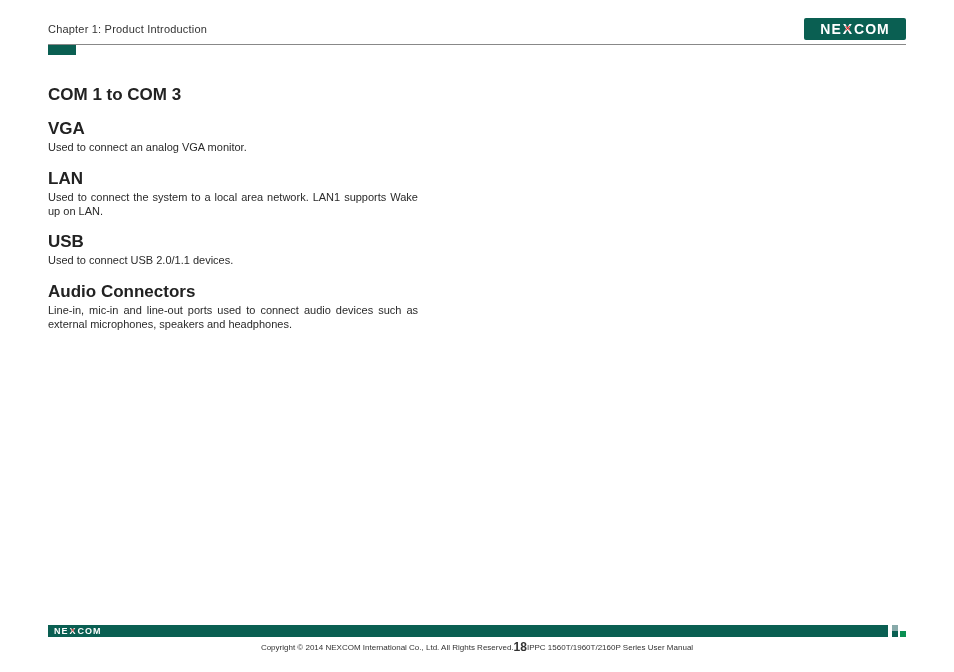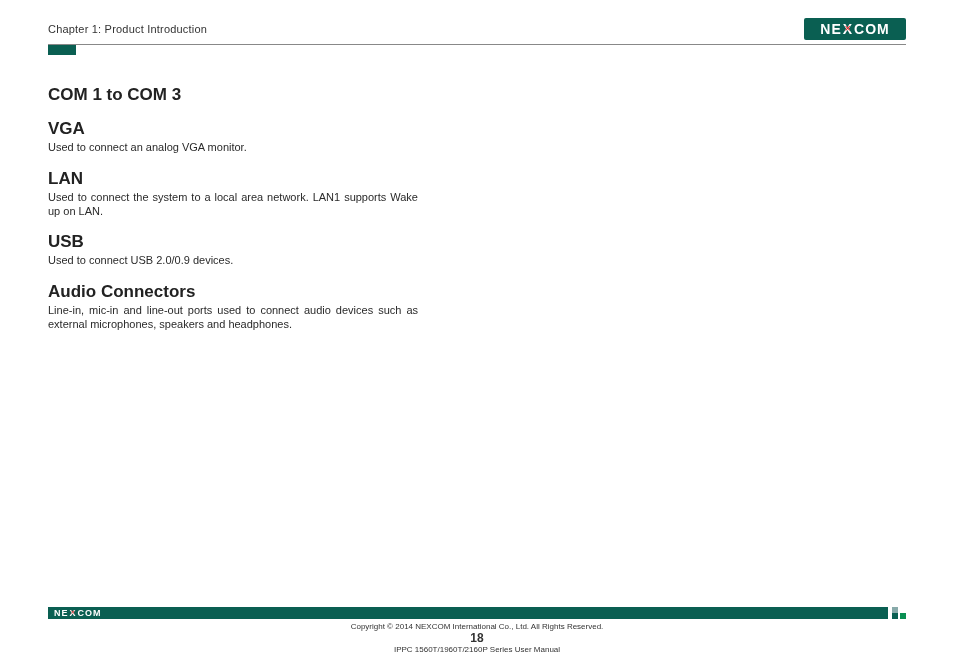--- a/index.html
+++ b/index.html
@@ -134,26 +134,25 @@
   .fblock.wht { width: 4px; background: #fff; }
   .foot-stack {
     display: flex;
     flex-direction: column;
     width: 6px;
   }
   .foot-stack .top { height:6px; background:#8aa; }
   .foot-stack .bot { height:6px; background:#0a5f52; }
   .footer-meta {
     display: flex;
-    justify-content: flex-start;
+    justify-content: center;
     align-items: center;
     font-size: 8px;
     color: #333;
     margin-top: 3px;
-    flex-direction: column;
   }
   .page-num {
     font-size: 12px;
     font-weight: 700;
   }
 </style>
 </head>
 <body>
 
 <div class="page">
@@ -167,21 +166,21 @@
   </div>
   <div class="top-accent"></div>
 
   <div class="content" id="content-region">
       <div class="sect-heading">COM 1 to COM 3</div>
       <div class="sect-heading">VGA</div>
       <div class="sect-body">Used to connect an analog VGA monitor.</div>
       <div class="sect-heading">LAN</div>
       <div class="sect-body justify">Used to connect the system to a local area network. LAN1 supports Wake up on LAN.</div>
       <div class="sect-heading">USB</div>
-      <div class="sect-body">Used to connect USB 2.0/0.9 devices.</div>
+      <div class="sect-body">Used to connect USB 2.0/1.1 devices.</div>
       <div class="sect-heading">Audio Connectors</div>
       <div class="sect-body justify">Line-in, mic-in and line-out ports used to connect audio devices such as external microphones, speakers and headphones.</div>
     </div>
 
   <div class="footer">
     <div class="footer-bar">
       <div class="logo-footer">
         <span>NE</span>
           <span class="x">X</span>
           <span>COM</span>

